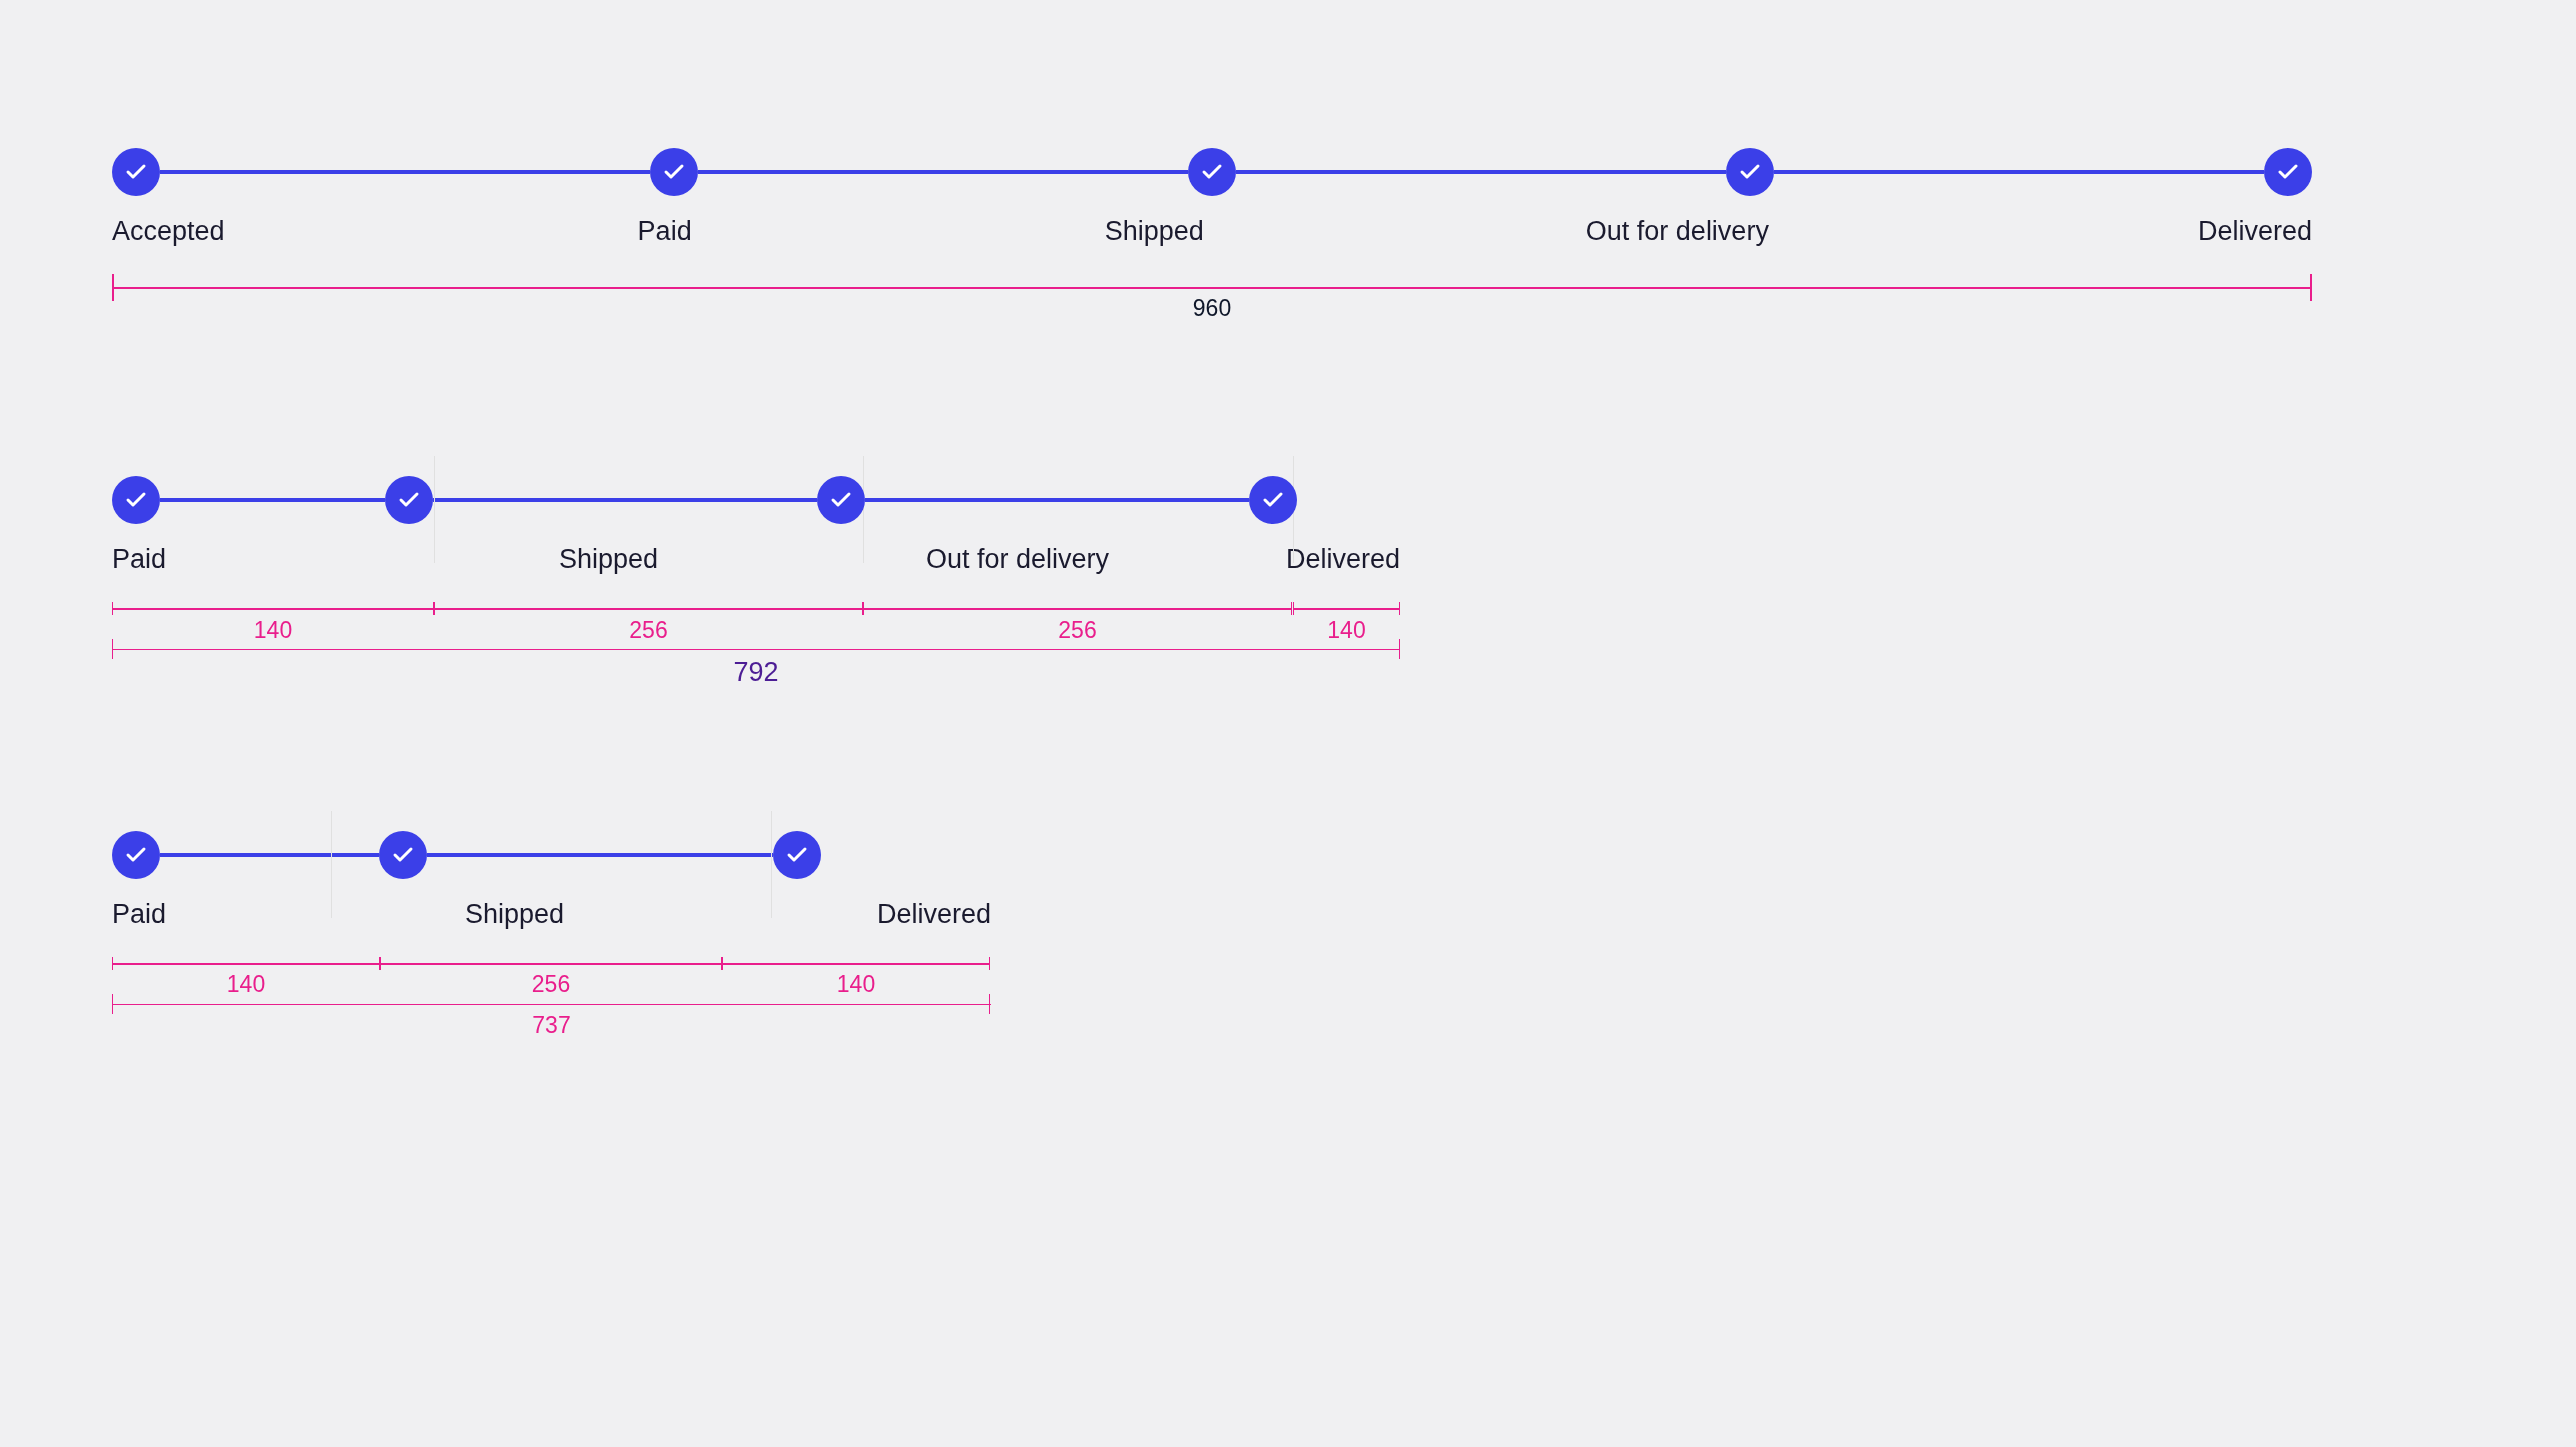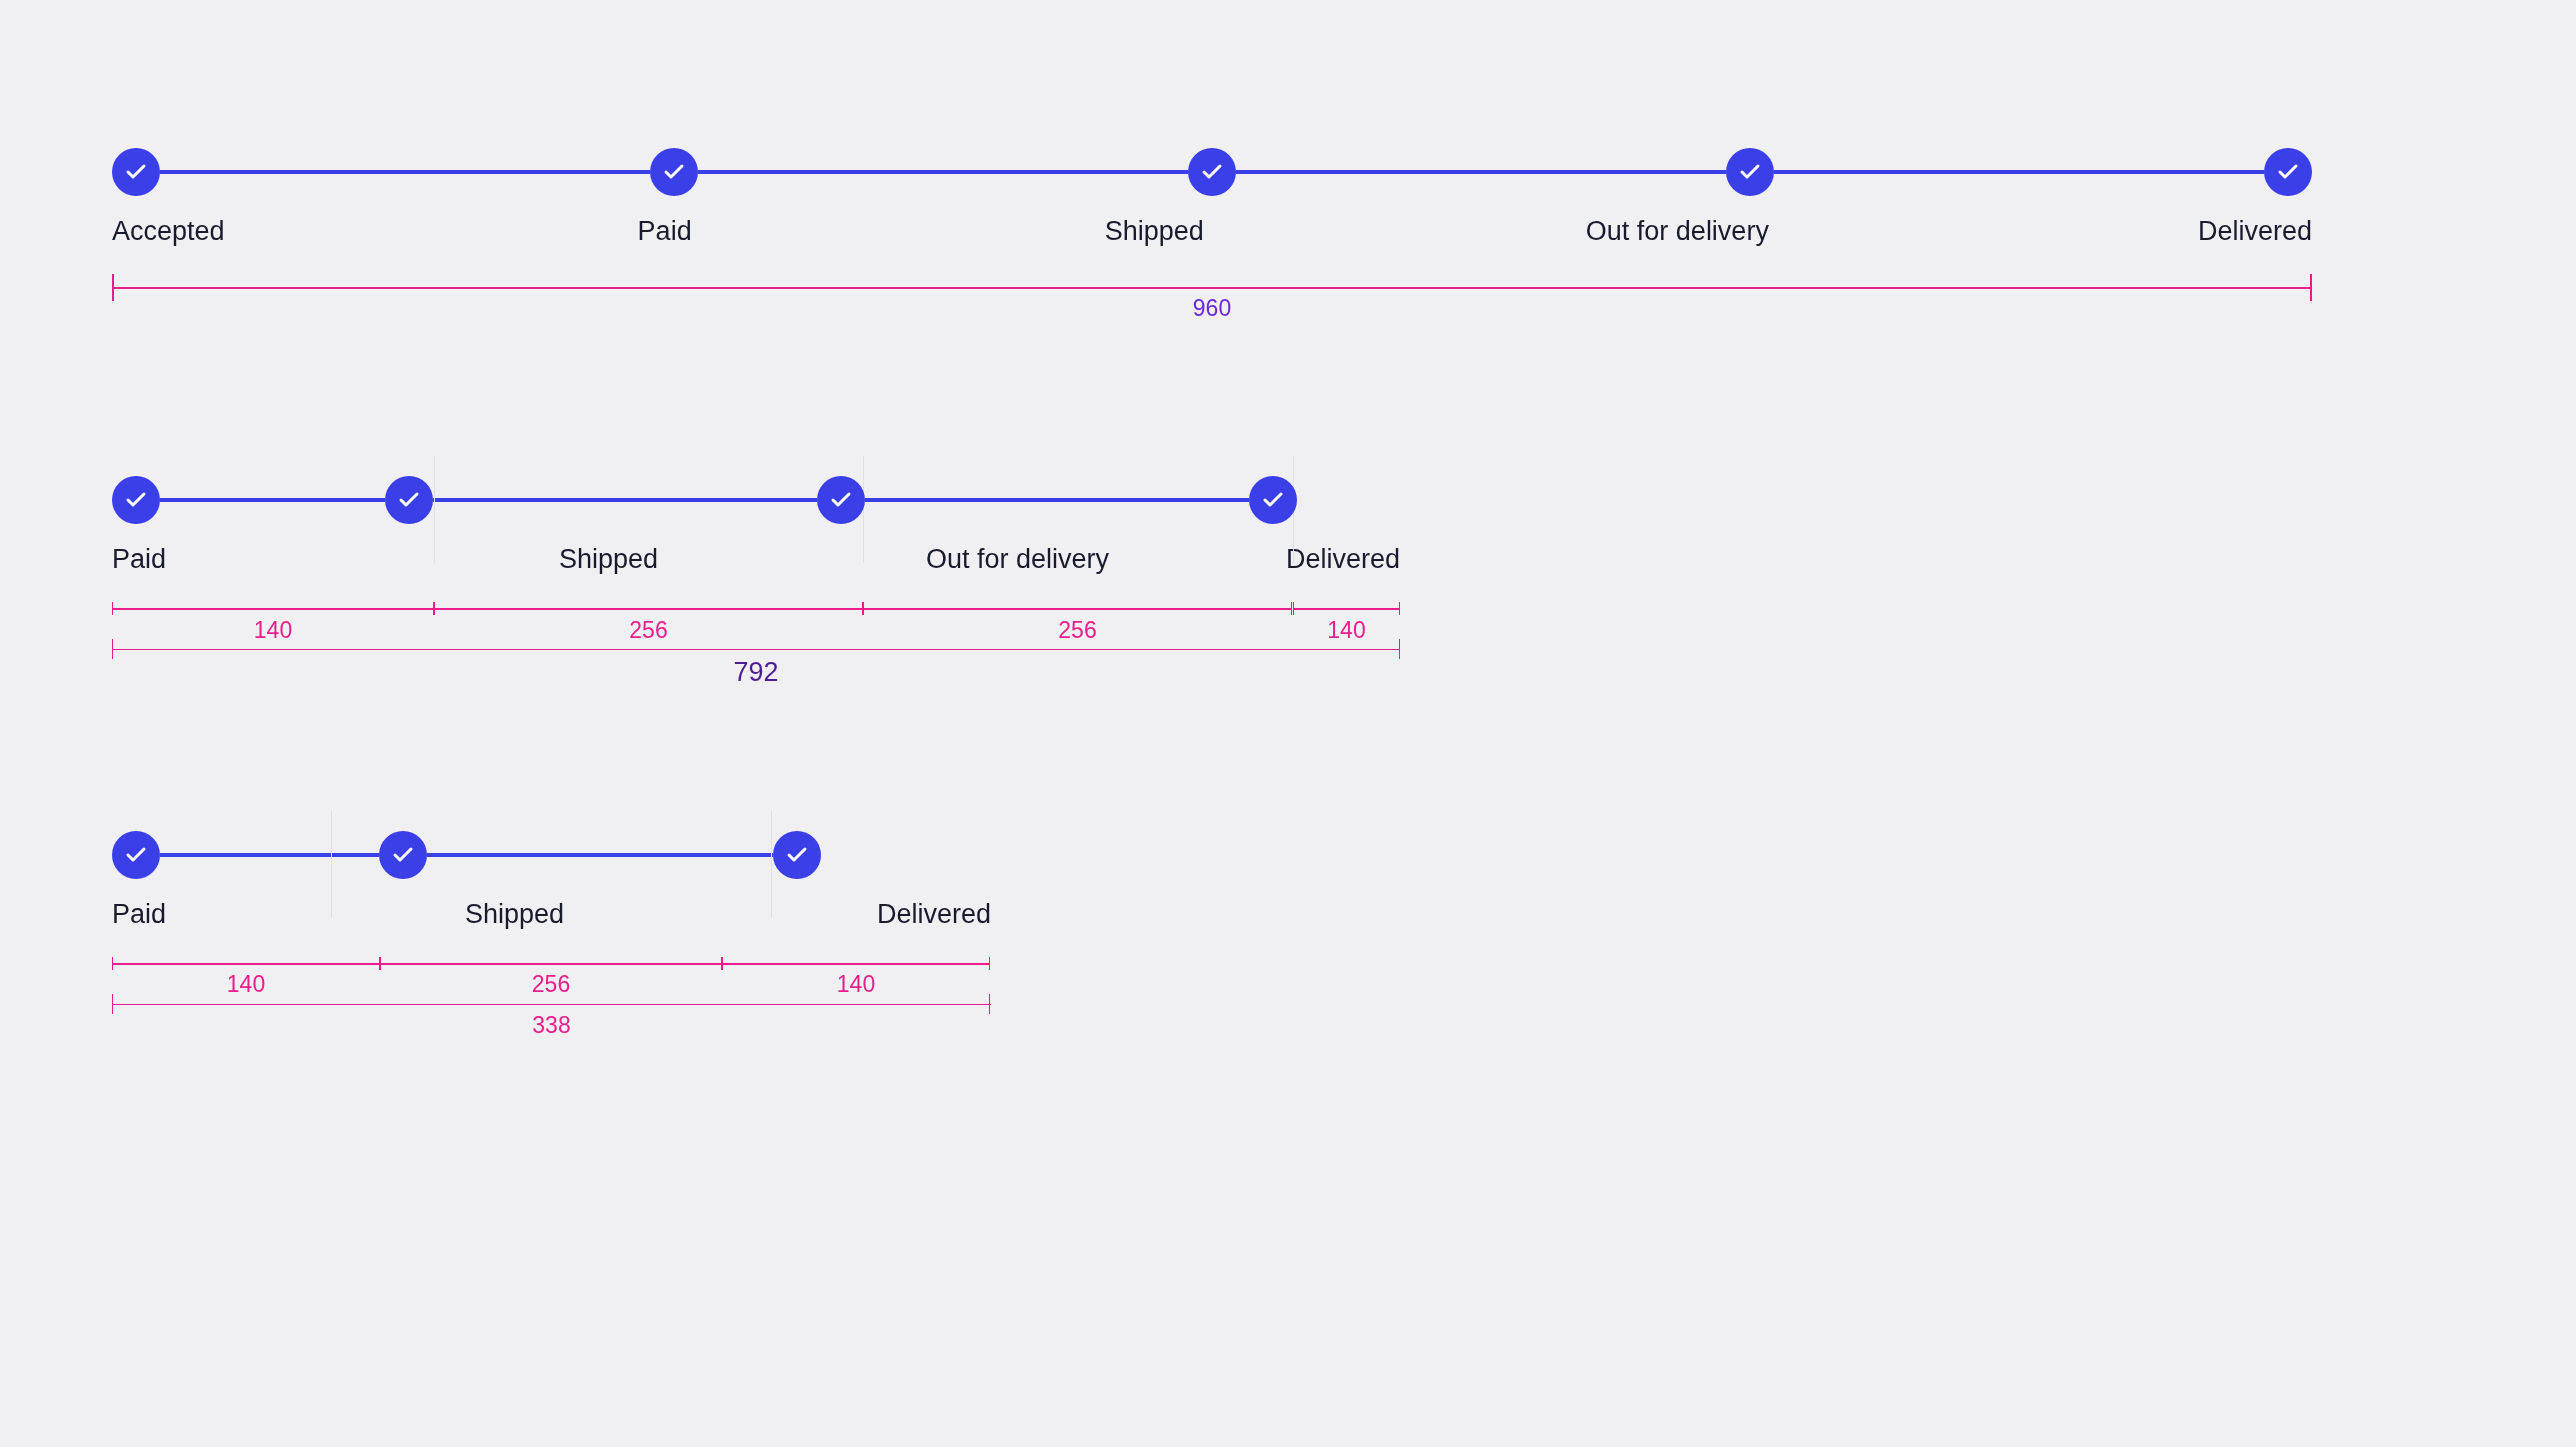--- a/index.html
+++ b/index.html
@@ -125,21 +125,21 @@
     </div>
 
     <div style="width:2200px; position:relative; height:54px; margin-top:13.4px;">
 
       <div style="position:absolute; top:13.4px; left:0; width:2200px; height:2px; background:#e91e8c;"></div>
 
       <div style="position:absolute; top:0; left:0; width:2px; height:27px; background:#e91e8c;"></div>
 
       <div style="position:absolute; top:0; right:0; width:2px; height:27px; background:#e91e8c;"></div>
 
-      <div style="position:absolute; top:21.5px; left:50%; transform:translateX(-50%); color:#6d28d9; font-size:23px; font-weight:500;">960</div>
+      <div style="position:absolute; top:21.5px; left:50%; transform:translateX(-50%); color:#0f172a; font-size:23px; font-weight:500;">960</div>
     </div>
   </div>
 
   <div class="stepper-section section2">
 
     <div class="stepper-row" style="width:1288px; position:relative;">
 
       <div style="position:absolute; top:-20px; left:322px; width:1.3px; height:107px; background:#e0e0e0; z-index:0;"></div>
       <div style="position:absolute; top:-20px; left:751px; width:1.3px; height:107px; background:#e0e0e0; z-index:0;"></div>
       <div style="position:absolute; top:-20px; left:1181px; width:1.3px; height:107px; background:#e0e0e0; z-index:0;"></div>
@@ -250,18 +250,18 @@
       <div style="position:absolute; top:14.8px; left:268px; width:342px; text-align:center; color:#e91e8c; font-size:23px; font-weight:500;">256</div>
 
       <div style="position:absolute; top:6.7px; left:610px; width:268px; height:1.3px; background:#e91e8c;"></div>
       <div style="position:absolute; top:0; left:610px; width:1.3px; height:13.4px; background:#e91e8c;"></div>
       <div style="position:absolute; top:0; left:877px; width:1.3px; height:13.4px; background:#e91e8c;"></div>
       <div style="position:absolute; top:14.8px; left:610px; width:268px; text-align:center; color:#e91e8c; font-size:23px; font-weight:500;">140</div>
 
       <div style="position:absolute; top:47px; left:0; width:879px; height:1.3px; background:#e91e8c;"></div>
       <div style="position:absolute; top:37px; left:0; width:1.3px; height:20px; background:#e91e8c;"></div>
       <div style="position:absolute; top:37px; left:877px; width:1.3px; height:20px; background:#e91e8c;"></div>
-      <div style="position:absolute; top:55px; left:50%; transform:translateX(-50%); color:#e91e8c; font-size:23px; font-weight:500;">338</div>
+      <div style="position:absolute; top:55px; left:50%; transform:translateX(-50%); color:#e91e8c; font-size:23px; font-weight:500;">737</div>
     </div>
   </div>
 
 </div>
 
 
 </body></html>

